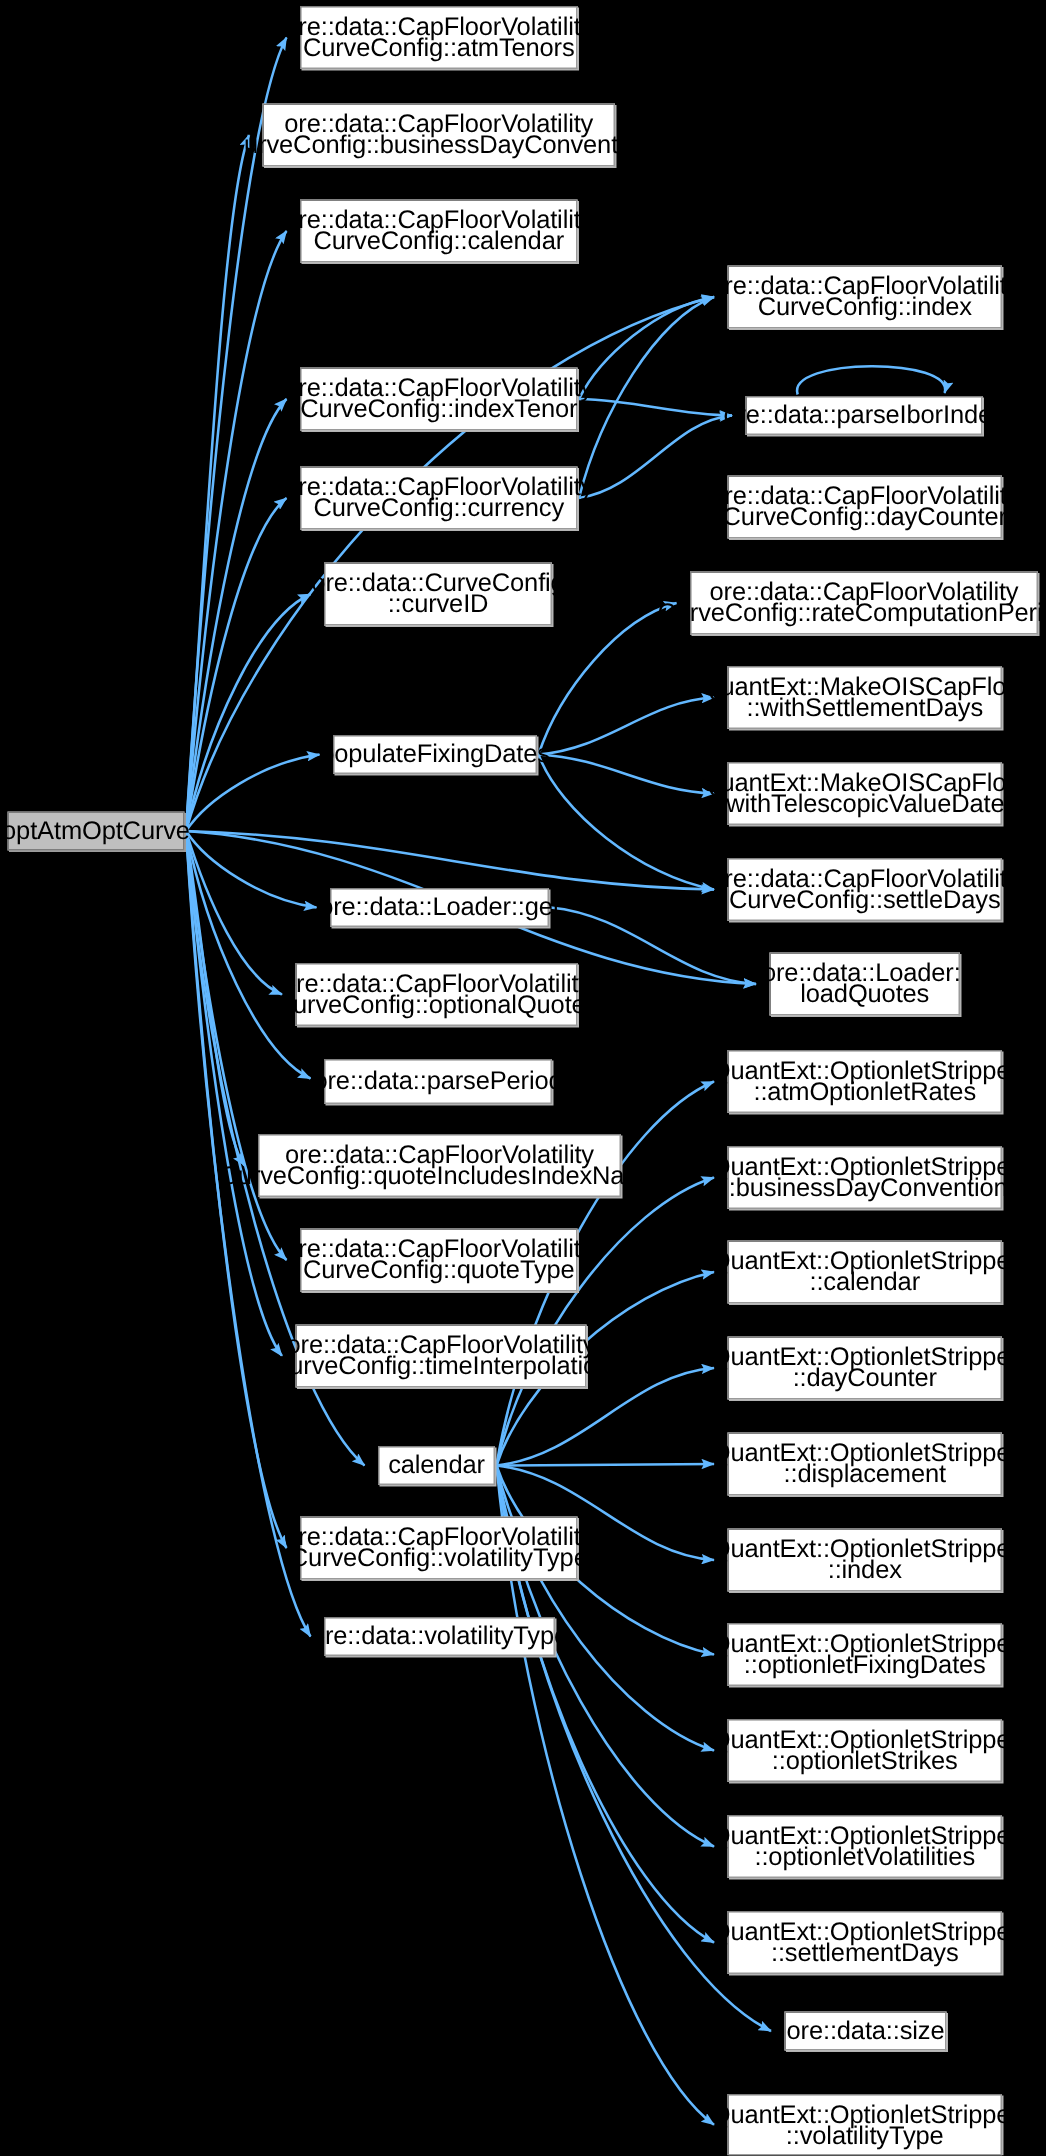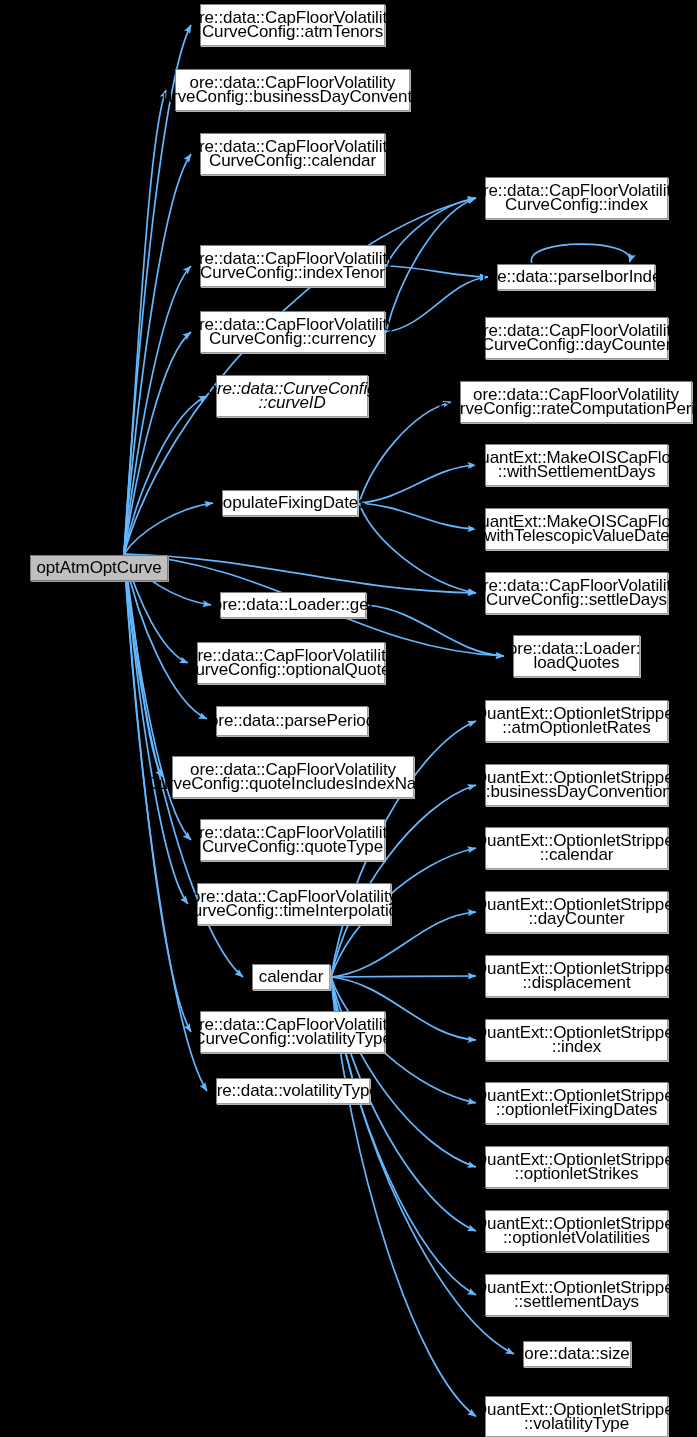--- a/index.html
+++ b/index.html
@@ -91,37 +91,37 @@
         <path d="M331,977 C389,983.3 420.9,1036.22 476,1040" fill="none" stroke="#63b8ff" stroke-width="1.7" marker-end="url(#arrow)"></path>
         <path d="M331,977 C348.4,1029.92 415.1,1090.4 476,1103" fill="none" stroke="#63b8ff" stroke-width="1.7" marker-end="url(#arrow)"></path>
         <path d="M331,977 C348.4,1056.8 415.1,1148 476,1167" fill="none" stroke="#63b8ff" stroke-width="1.7" marker-end="url(#arrow)"></path>
         <path d="M331,977 C348.4,1083.68 415.1,1205.6 476,1231" fill="none" stroke="#63b8ff" stroke-width="1.7" marker-end="url(#arrow)"></path>
         <path d="M331,977 C348.4,1110.56 415.1,1263.2 476,1295" fill="none" stroke="#63b8ff" stroke-width="1.7" marker-end="url(#arrow)"></path>
         <path d="M331,977 C352.96,1135.34 437.14,1316.3 514,1354" fill="none" stroke="#63b8ff" stroke-width="1.7" marker-end="url(#arrow)"></path>
         <path d="M331,977 C348.4,1161.59 415.1,1372.55 476,1416.5" fill="none" stroke="#63b8ff" stroke-width="1.7" marker-end="url(#arrow)"></path>
       </g>
   </svg>
   <div id="node-layer">
-      <div class="node root" style="left: 5px; top: 555px; width: 138px; height: 26px; margin-left: 25px;"><span>optAtmOptCurve</span></div>
+      <div class="node root" style="left: 5px; top: 541px; width: 118px; height: 26px;"><span>optAtmOptCurve</span></div>
       <div class="node" style="left: 200px; top: 4px; width: 185px; height: 42px;"><span>ore::data::CapFloorVolatility
 CurveConfig::atmTenors</span></div>
       <div class="node" style="left: 175px; top: 69px; width: 235px; height: 42px;"><span>ore::data::CapFloorVolatility
 CurveConfig::businessDayConvention</span></div>
       <div class="node" style="left: 200px; top: 133px; width: 185px; height: 42px;"><span>ore::data::CapFloorVolatility
 CurveConfig::calendar</span></div>
       <div class="node" style="left: 485px; top: 177px; width: 183px; height: 42px;"><span>ore::data::CapFloorVolatility
 CurveConfig::index</span></div>
       <div class="node" style="left: 497px; top: 264px; width: 158px; height: 26px;"><span>ore::data::parseIborIndex</span></div>
       <div class="node" style="left: 200px; top: 245px; width: 185px; height: 42px;"><span>ore::data::CapFloorVolatility
 CurveConfig::indexTenor</span></div>
       <div class="node" style="left: 485px; top: 317px; width: 183px; height: 42px;"><span>ore::data::CapFloorVolatility
 CurveConfig::dayCounter</span></div>
       <div class="node" style="left: 200px; top: 311px; width: 185px; height: 42px;"><span>ore::data::CapFloorVolatility
 CurveConfig::currency</span></div>
-      <div class="node" style="left: 216px; top: 375px; width: 152px; height: 42px; font-style: italic;"><span>ore::data::CurveConfig
+      <div class="node" style="left: 216px; top: 375px; width: 152px; height: 42px;"><span>ore::data::CurveConfig
 ::curveID</span></div>
       <div class="node" style="left: 460px; top: 381px; width: 232px; height: 42px;"><span>ore::data::CapFloorVolatility
 CurveConfig::rateComputationPeriod</span></div>
       <div class="node" style="left: 485px; top: 444px; width: 183px; height: 42px;"><span>QuantExt::MakeOISCapFloor
 ::withSettlementDays</span></div>
       <div class="node" style="left: 222px; top: 490px; width: 136px; height: 26px;"><span>populateFixingDates</span></div>
       <div class="node" style="left: 485px; top: 508px; width: 183px; height: 42px;"><span>QuantExt::MakeOISCapFloor
 ::withTelescopicValueDates</span></div>
       <div class="node" style="left: 485px; top: 572px; width: 183px; height: 42px;"><span>ore::data::CapFloorVolatility
 CurveConfig::settleDays</span></div>

